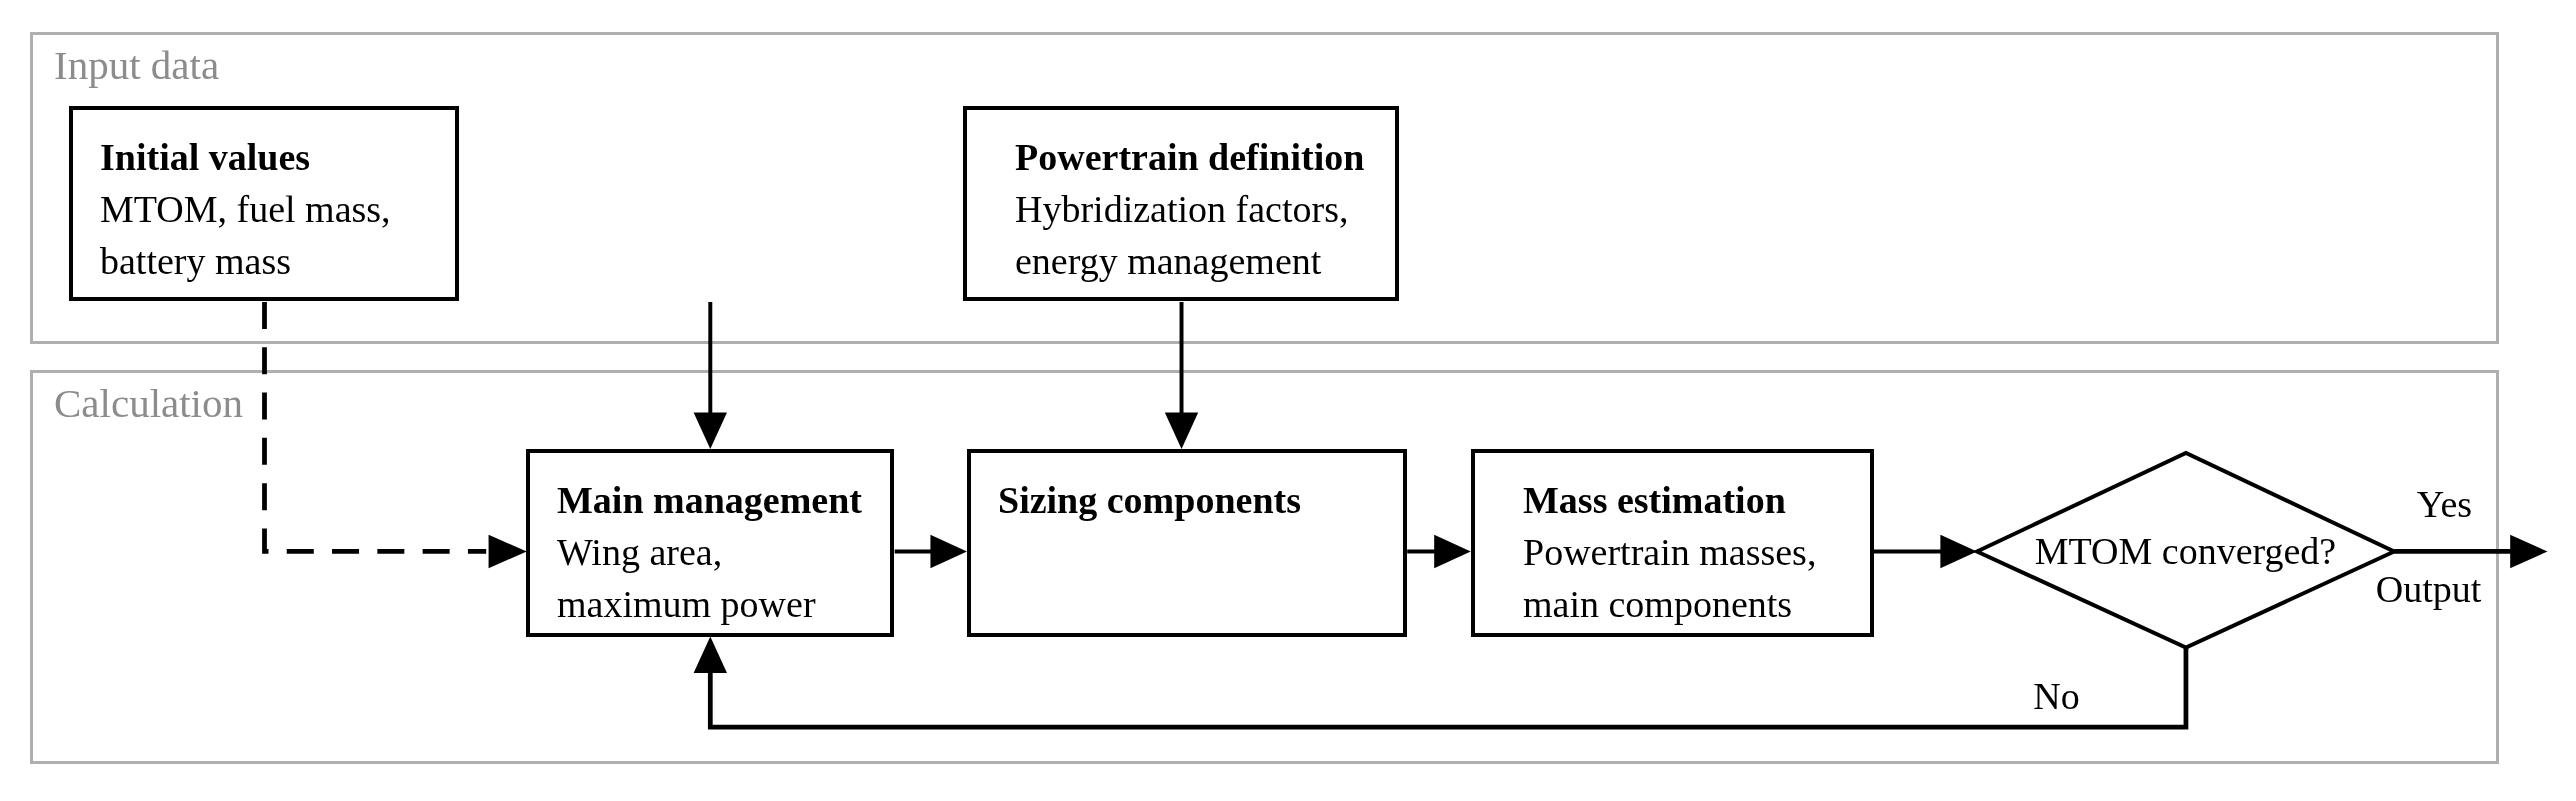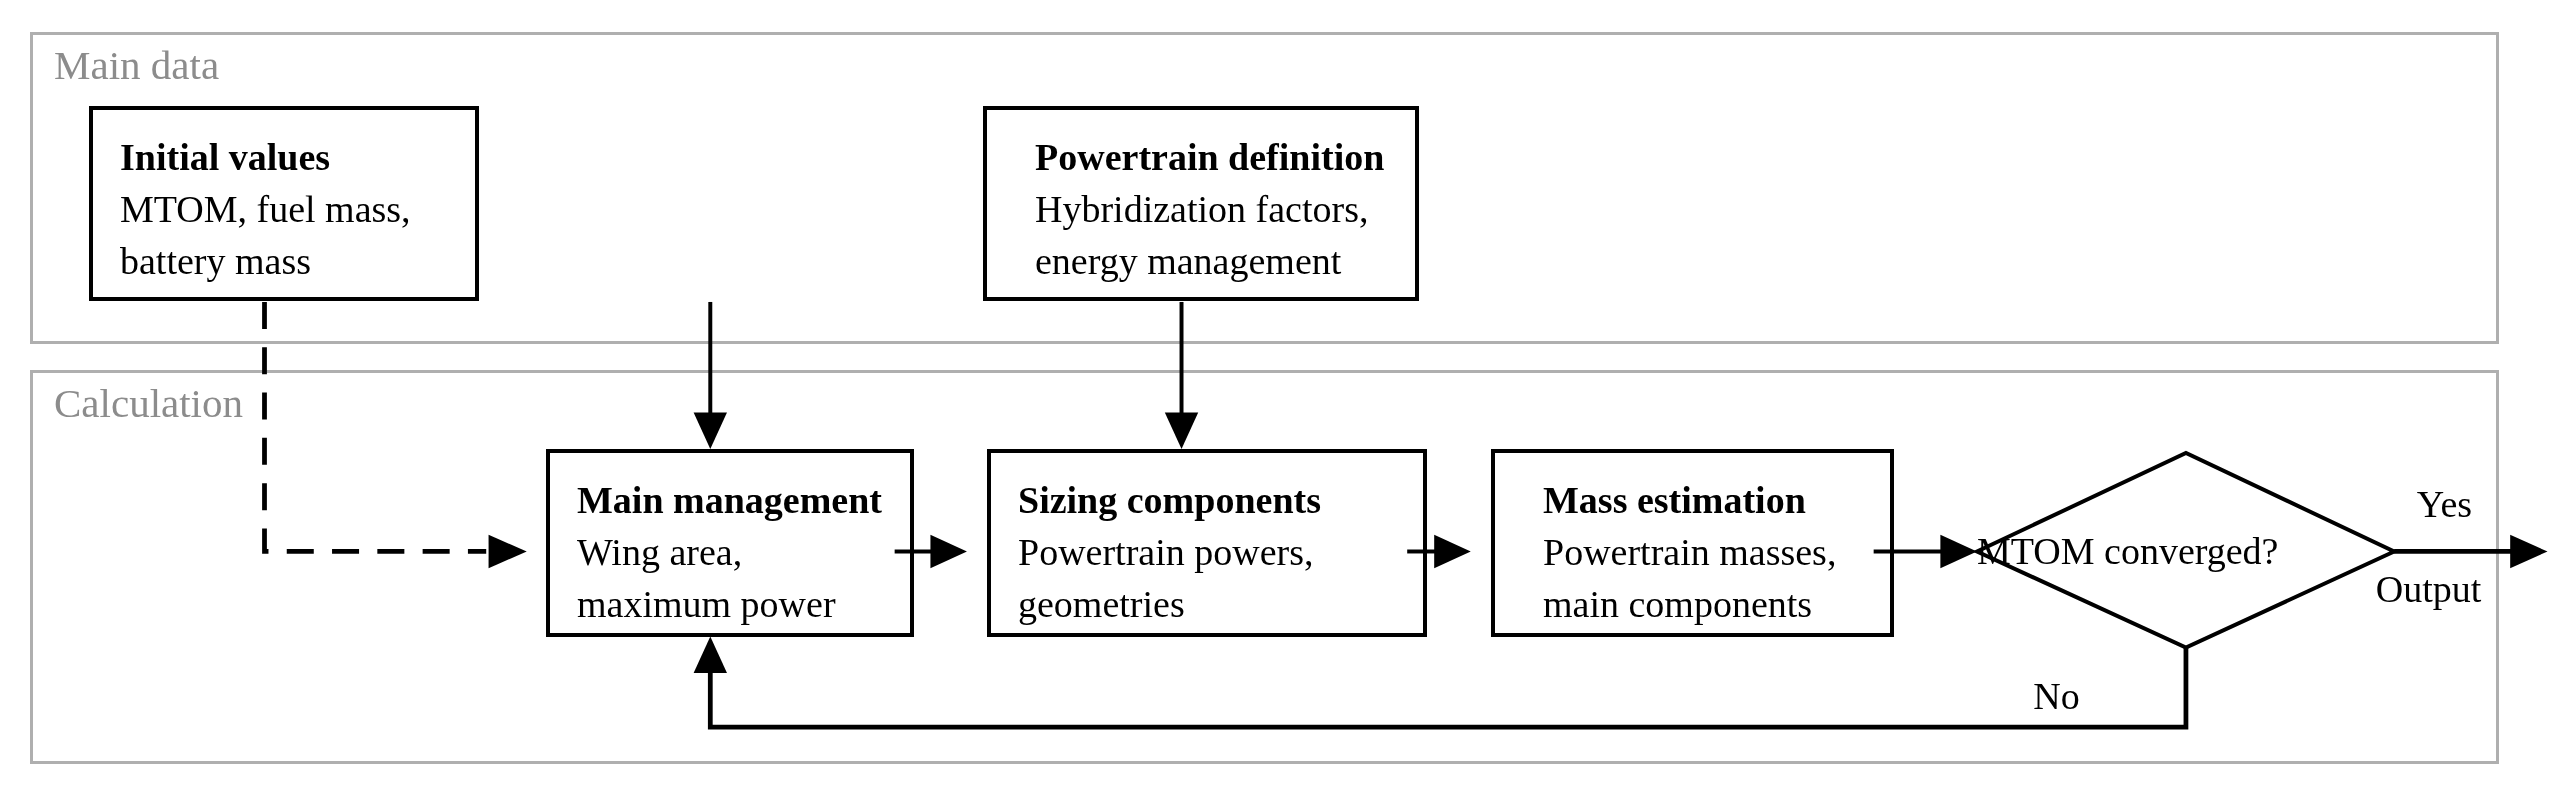--- a/index.html
+++ b/index.html
@@ -23,21 +23,20 @@
     line-height:45px;
     color:#8c8c8c;
     white-space:nowrap;
   }
   .node{
     position:absolute;
     border:4px solid #000000;
     background:#ffffff;
     box-sizing:border-box;
     padding:20.7px 8px 0 27px;
-    margin-left:20px;
   }
   .node-title{
     font-size:38px;
     line-height:52px;
     font-weight:bold;
     color:#000000;
     white-space:nowrap;
   }
   .node-body{
     font-size:38px;
@@ -51,39 +50,40 @@
     line-height:43px;
     color:#000000;
     white-space:nowrap;
     text-align:center;
   }
   .decision-label{
     position:absolute;
     left:1977px;
     top:530px;
     width:417px;
+    text-align:center;
     font-size:38px;
     line-height:43px;
     color:#000000;
   }
   svg.wires{
     position:absolute;
     left:0;top:0;
     width:2576px;
     height:801px;
     pointer-events:none;
   }
 </style>
 </head>
 <body>
 
 <div class="canvas">
 
   <div class="section" style="left:30px; top:32px; width:2469px; height:312px;"></div>
-  <div class="section-label" style="left:54px; top:43px;">Main data</div>
+  <div class="section-label" style="left:54px; top:43px;">Input data</div>
 
   <div class="section" style="left:30px; top:370px; width:2469px; height:394px;"></div>
   <div class="section-label" style="left:54px; top:381px;">Calculation</div>
 
   <div class="node" style="left:69px; top:106px; width:390px; height:195px;">
     <div class="node-title">Initial values</div>
     <div class="node-body">MTOM, fuel mass,
 battery mass</div>
   </div>
 
@@ -95,22 +95,20 @@
   </div>
 
   <div class="node" style="left:526px; top:449px; width:368px; height:188px;">
     <div class="node-title">Main management</div>
     <div class="node-body">Wing area,
 maximum power</div>
   </div>
 
   <div class="node" style="left:967px; top:449px; width:440px; height:188px;">
     <div class="node-title">Sizing components</div>
-    <div class="node-body">Powertrain powers,
-geometries</div>
   </div>
 
   <div class="node" style="left:1471px; top:449px; width:403px; height:188px;padding-left:48px;">
     <div class="node-title">Mass estimation</div>
     <div class="node-body">Powertrain masses,
 main components</div>
   </div>
 
   <svg class="wires" viewBox="0 0 3240 1008" xmlns="http://www.w3.org/2000/svg">
 

